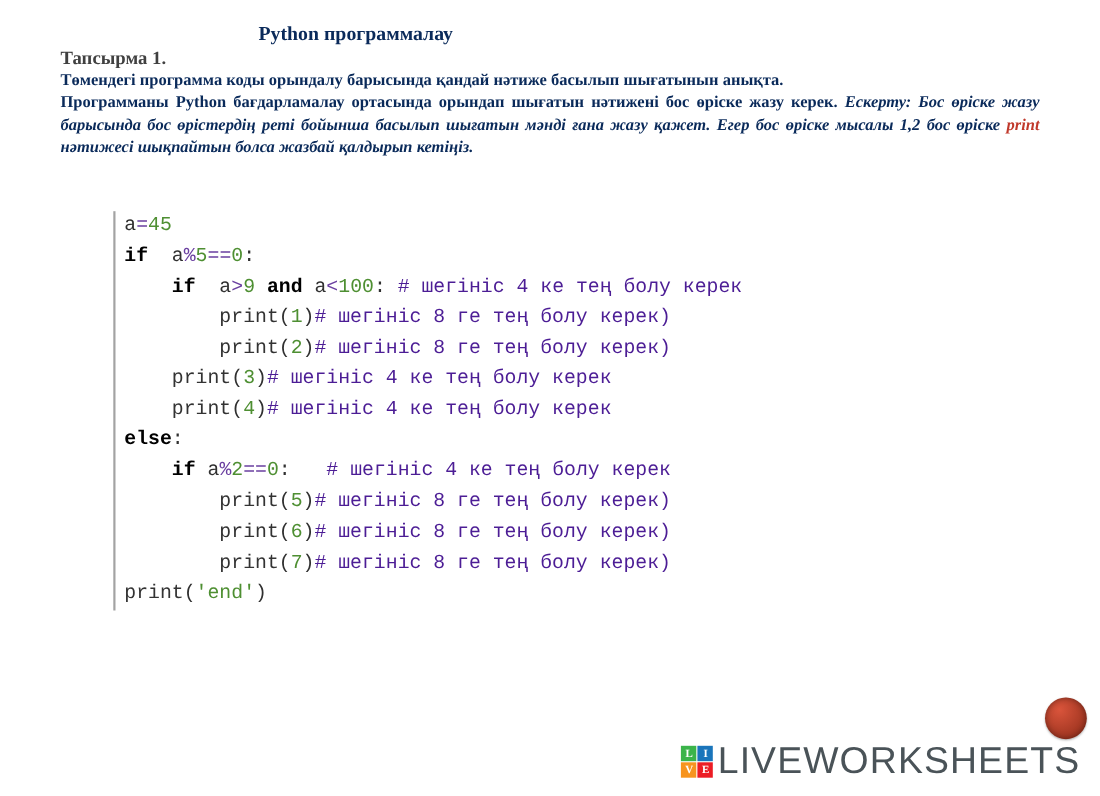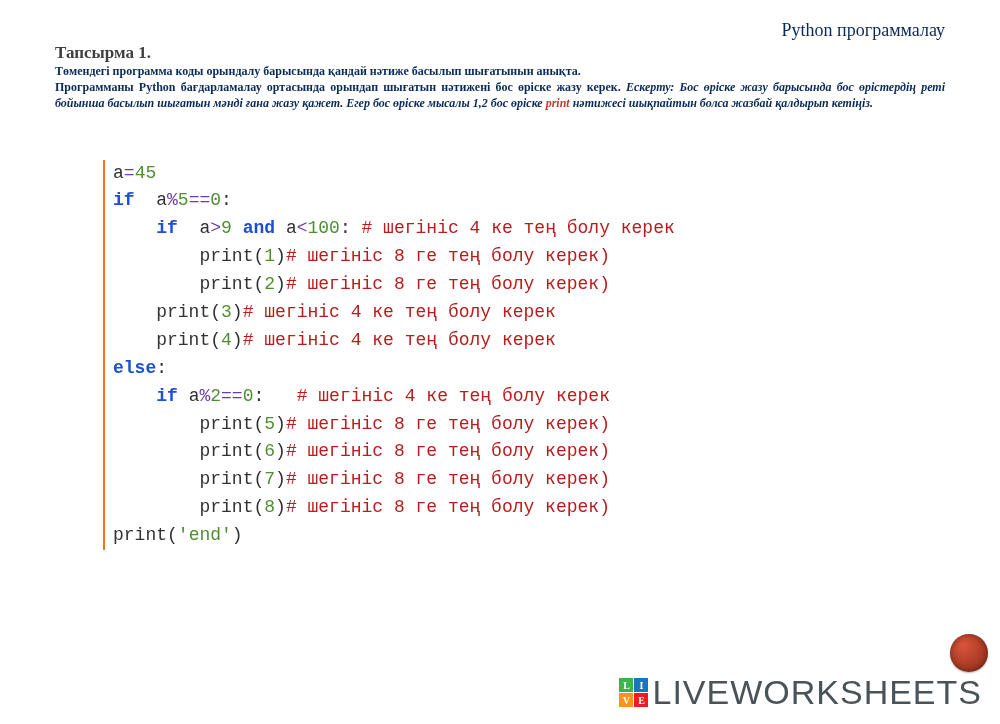--- a/index.html
+++ b/index.html
@@ -8,36 +8,36 @@
     height: 724px;
     background: #ffffff;
     font-family: "Times New Roman", Georgia, serif;
     position: relative;
     overflow: hidden;
   }
   .content {
     padding: 20px 55px 0 55px;
   }
   .title {
-    text-align: right;
-    font-weight: normal;
+    text-align: left;
+    font-weight: bold;
     color: #0a2a5a;
     font-size: 18px;
     margin-bottom: 2px;
     margin-left: 180px;
   }
   .task-label {
     font-weight: bold;
     color: #404040;
     font-size: 17px;
     margin-bottom: 0;
   }
   .body-text {
     color: #0a2a5a;
-    font-size: 12px;
+    font-size: 15px;
     font-weight: bold;
     line-height: 1.35;
     text-align: justify;
   }
   .note {
     font-style: italic;
     font-weight: bold;
     color: #0a2a5a;
   }
   .print-red {
@@ -46,35 +46,35 @@
     font-weight: bold;
   }
   .code-wrap {
     margin-top: 40px;
     margin-left: 36px;
     padding: 8px 12px;
     width: 820px;
     background: #ffffff;
   }
   .code-gutter {
-    border-left: 2px solid #f97316;
+    border-left: 2px solid #a3a3a3;
     padding-left: 8px;
   }
   .code-line {
     font-family: Consolas, "Courier New", monospace;
     font-size: 18px;
     line-height: 1.55;
     white-space: pre;
     color: #303030;
   }
-  .tok-kw   { color: #1d4ed8; font-weight: bold; }
+  .tok-kw   { color: #000000; font-weight: bold; }
   .tok-num  { color: #4e8f32; }
   .tok-op   { color: #6a3fa0; }
   .tok-fn   { color: #333; }
-  .tok-red  { color: #b91c1c; text-align: right; }
+  .tok-red  { color: #4c1d95; text-align: right; }
   .tok-str  { color: #4e8f32; text-align: right; }
   .footer-logo {
     position: absolute;
     right: 18px;
     bottom: 12px;
     display: flex;
     align-items: center;
     gap: 4px;
   }
   .logo-sq {
@@ -124,21 +124,20 @@
 <div class="code-line">    <span class="tok-kw">if</span><span>  a</span><span class="tok-op">&gt;</span><span class="tok-num">9</span> <span class="tok-kw">and</span><span> a</span><span class="tok-op">&lt;</span><span class="tok-num">100</span><span>:</span><span class="tok-red"> # шегініс 4 ке тең болу керек</span></div>
 <div class="code-line">        <span class="tok-fn">print</span><span>(</span><span class="tok-num">1</span><span>)</span><span class="tok-red"># шегініс 8 ге тең болу керек)</span></div>
 <div class="code-line">        <span class="tok-fn">print</span>(<span class="tok-num">2</span>)<span class="tok-red"># шегініс 8 ге тең болу керек)</span></div>
 <div class="code-line">    <span class="tok-fn">print</span>(<span class="tok-num">3</span>)<span class="tok-red"># шегініс 4 ке тең болу керек</span></div>
 <div class="code-line">    <span class="tok-fn">print</span>(<span class="tok-num">4</span>)<span class="tok-red"># шегініс 4 ке тең болу керек</span></div>
 <div class="code-line"><span class="tok-kw">else</span><span>:</span></div>
 <div class="code-line">    <span class="tok-kw">if</span><span> a</span><span class="tok-op">%</span><span class="tok-num">2</span><span class="tok-op">==</span><span class="tok-num">0</span><span>:</span><span class="tok-red">   # шегініс 4 ке тең болу керек</span></div>
 <div class="code-line">        <span class="tok-fn">print</span>(<span class="tok-num">5</span>)<span class="tok-red"># шегініс 8 ге тең болу керек)</span></div>
 <div class="code-line">        <span class="tok-fn">print</span>(<span class="tok-num">6</span>)<span class="tok-red"># шегініс 8 ге тең болу керек)</span></div>
 <div class="code-line">        <span class="tok-fn">print</span>(<span class="tok-num">7</span>)<span class="tok-red"># шегініс 8 ге тең болу керек)</span></div>
-<div class="code-line">        <span class="tok-fn">print</span>(<span class="tok-num">8</span>)<span class="tok-red"># шегініс 8 ге тең болу керек)</span></div>
 <div class="code-line"><span class="tok-fn">print</span><span>(</span><span class="tok-str">'end'</span><span>)</span></div>
     </div>
   </div>
 </div>
 
 <div class="seal"></div>
 
 <div class="footer-logo">
   <div class="logo-sq">
     <div class="sq sq1">L</div>

